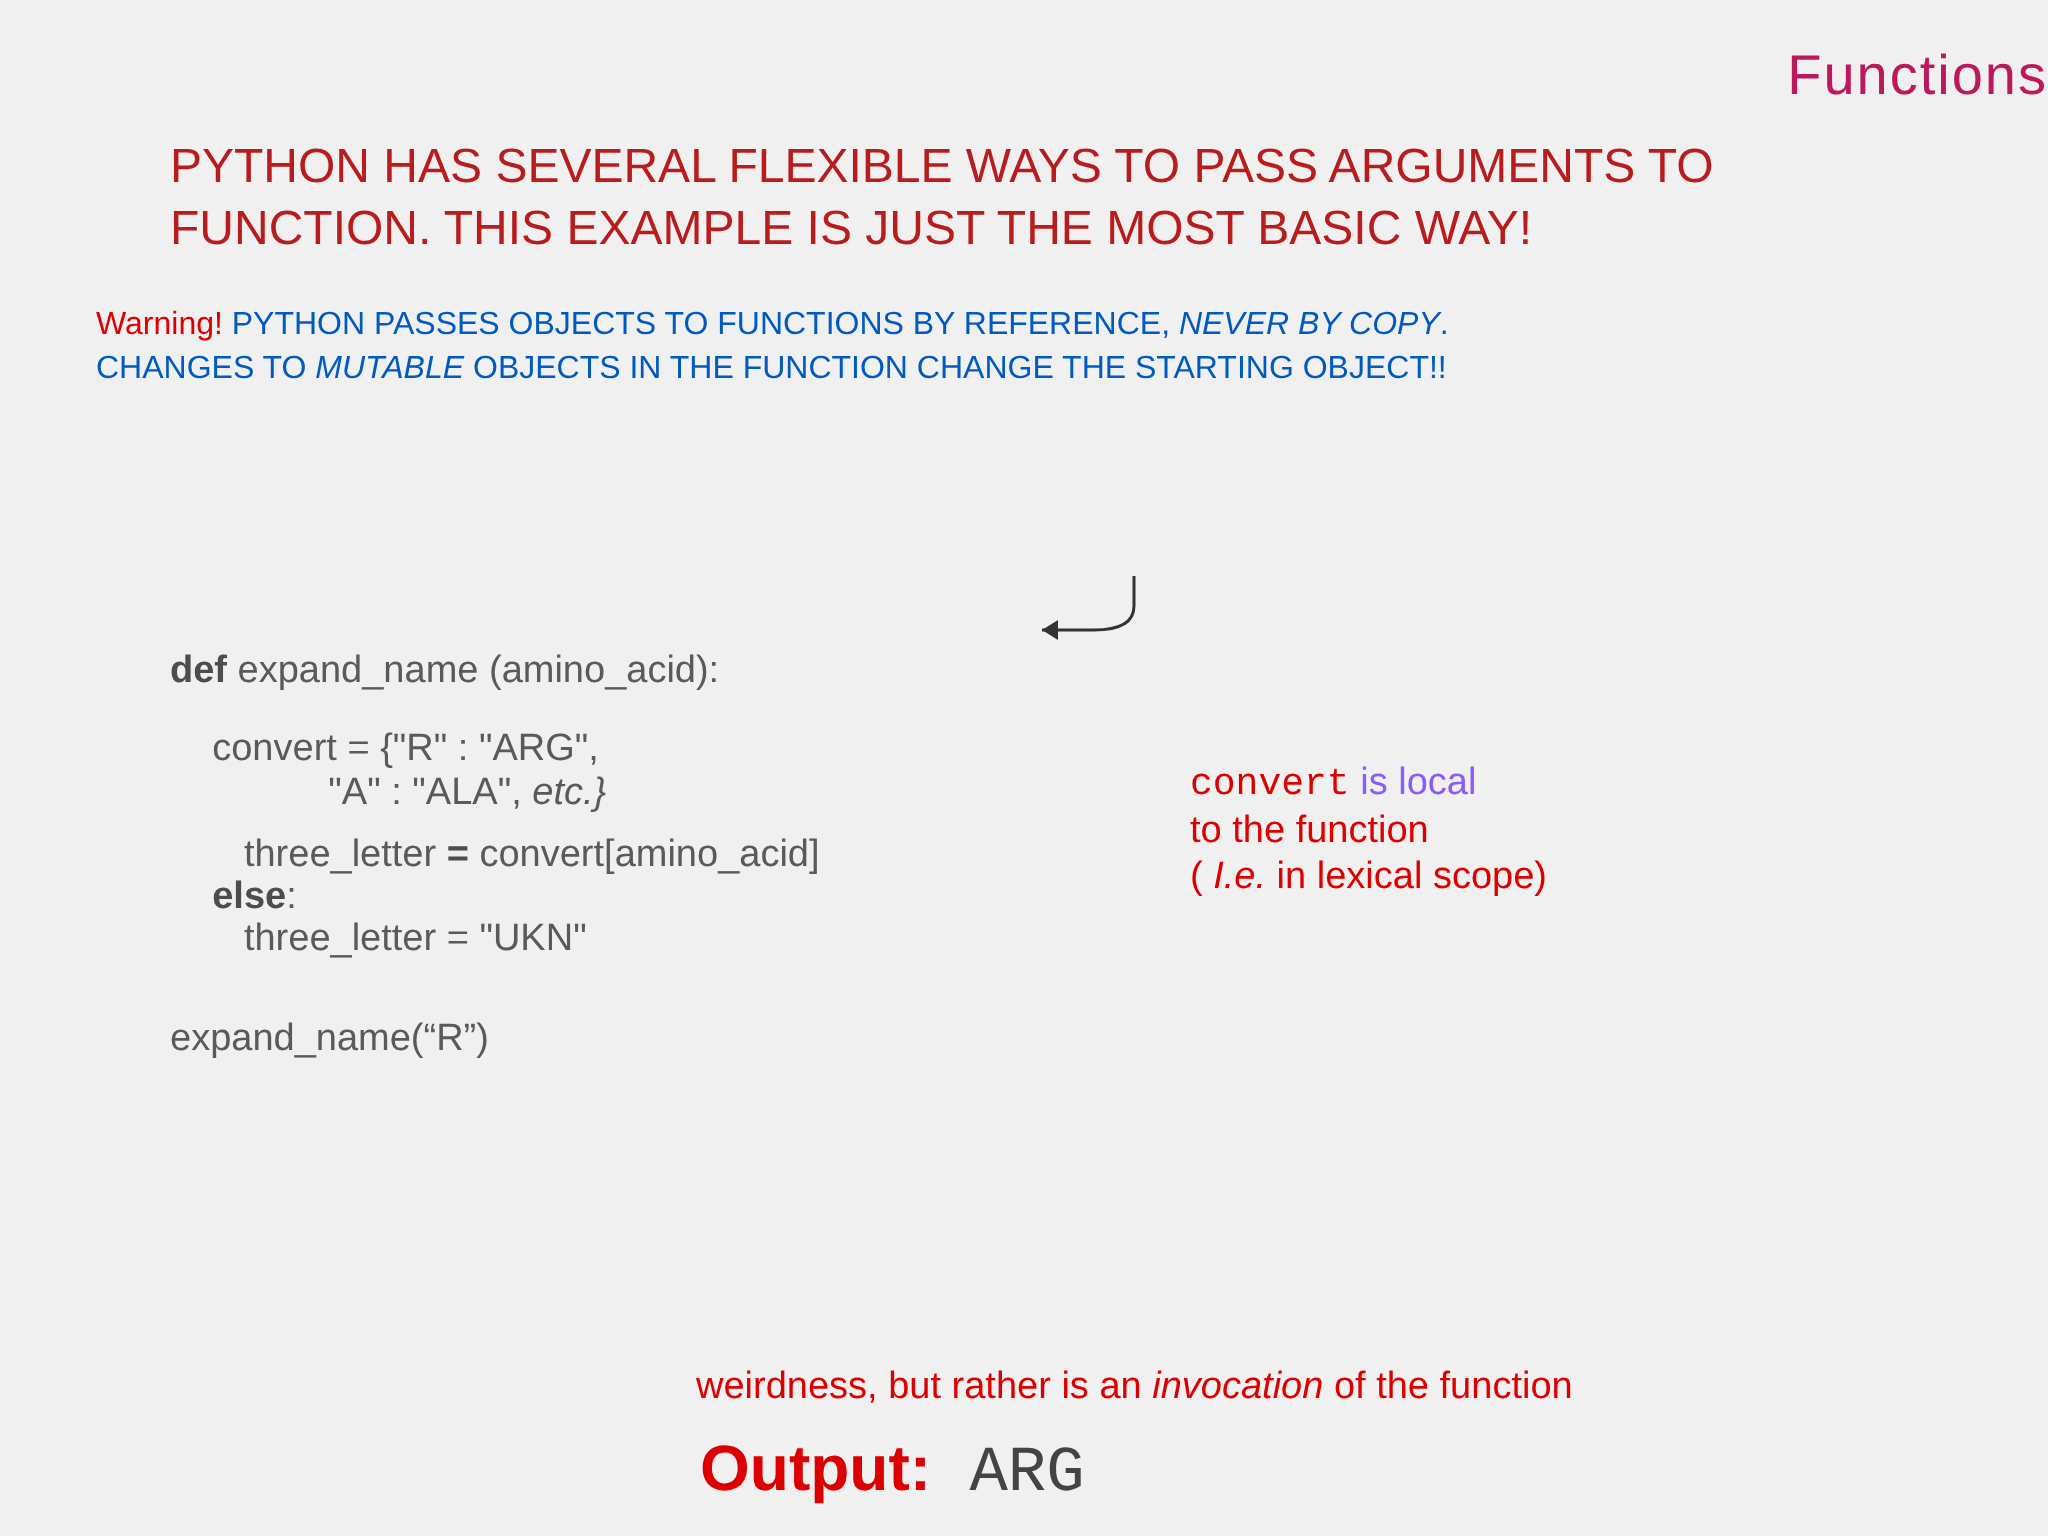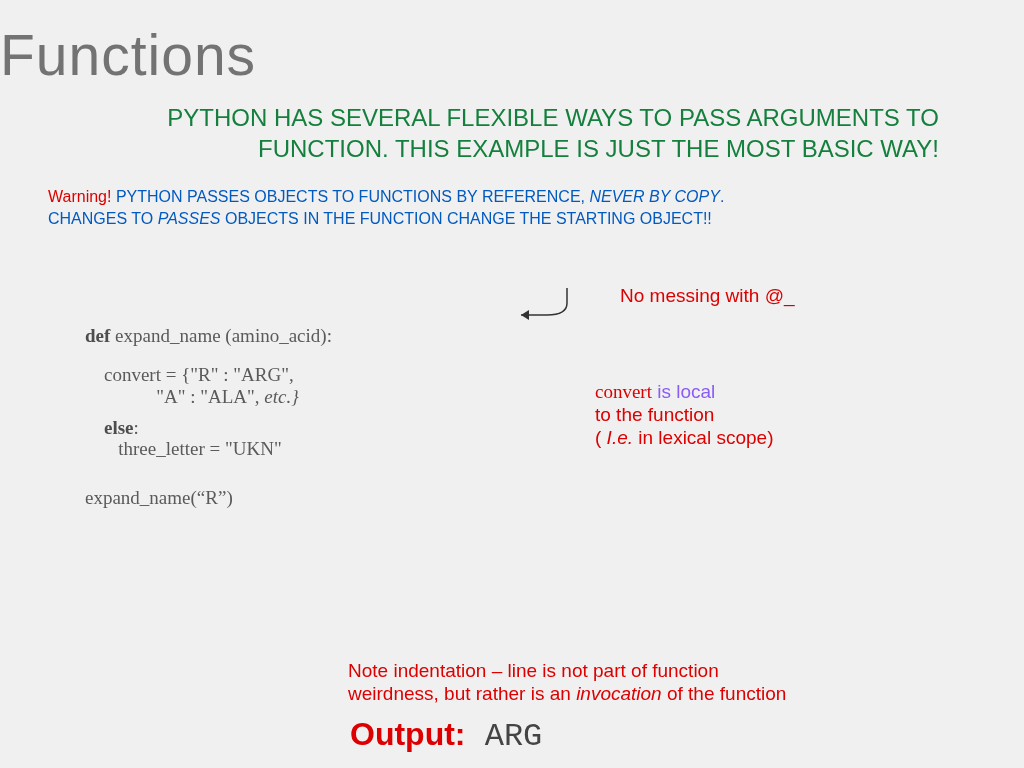--- a/index.html
+++ b/index.html
@@ -1,80 +1,81 @@
 <!DOCTYPE html>
 <html><head>
 <meta charset="utf-8">
 <style>
 html,body{margin:0;padding:0;width:1024px;height:768px;overflow:hidden}
 body{background:#f0f0f0;font-family:Arial,Helvetica,sans-serif;position:relative}
-.title{font-size:57px;color:#737373;text-align:left;padding-top:22px;letter-spacing:1px}
-.subtitle{color:#15803d;font-size:24px;text-align:right;padding:14px 85px 0;line-height:1.3}
+.title{font-size:28px;color:#be185d;text-align:right;padding-top:22px;letter-spacing:1px}
+.subtitle{color:#b91c1c;font-size:24px;text-align:left;padding:14px 85px 0;line-height:1.3}
 .warning{font-size:16px;padding:22px 48px 0;line-height:1.35}
 .warning .warn{color:#dd0000}
 .warning .blue{color:#005ac0}
 .warning em{font-style:italic}
-.code-area{position:absolute;left:85px;top:325px;font-family:Liberation Serif, serif;font-size:19px;color:#5a5a5a;line-height:1.12}
+.code-area{position:absolute;left:85px;top:325px;font-family:Liberation Sans, sans-serif;font-size:19px;color:#5a5a5a;line-height:1.12}
 .code-area .ln{white-space:pre}
 .code-area b{font-weight:bold;color:#4d4d4d}
 .code-area i{font-style:italic}
 .annot{position:absolute;font-size:19px;line-height:1.22}
 .annot.red{color:#dd0000}
-.annot .mono{font-family:Liberation Serif, serif}
+.annot .mono{font-family:Liberation Mono, monospace}
 .annot em{font-style:italic}
 .arrow-wrap{position:absolute;left:507px;top:285px;width:70px;height:48px}
 .output{position:absolute;left:350px;top:716px;font-size:32px}
 .output b{color:#dd0000;font-weight:bold}
 .output .mono{font-family:"Courier New",monospace;color:#444}
 </style>
 </head>
 <body>
 
 <div class="title">
   <span>Functions</span>
 </div>
 
 <div class="subtitle">PYTHON HAS SEVERAL FLEXIBLE WAYS TO PASS ARGUMENTS TO FUNCTION. THIS EXAMPLE IS JUST THE MOST BASIC WAY!</div>
 
 <div class="warning">
   <span class="warn">Warning!</span><span class="blue"> PYTHON PASSES OBJECTS TO FUNCTIONS BY REFERENCE, </span><span class="blue"><em>NEVER BY COPY</em></span><span class="blue">. </span><br>
-  <span class="blue">CHANGES TO </span><span class="blue"><em>PASSES</em></span><span class="blue"> OBJECTS IN THE FUNCTION CHANGE THE STARTING OBJECT!!</span>
+  <span class="blue">CHANGES TO </span><span class="blue"><em>MUTABLE</em></span><span class="blue"> OBJECTS IN THE FUNCTION CHANGE THE STARTING OBJECT!!</span>
 </div>
 
 <div class="arrow-wrap">
   <svg width="70" height="48" viewBox="0 0 70 48">
     <path d="M60 3 L60 18 Q60 30 40 30 L14 30" stroke="#333" stroke-width="1.5" fill="none"></path>
     <path d="M14 30 L22 25 L22 35 Z" fill="#333"></path>
   </svg>
 </div>
 
 <div class="annot red" style="left:620px;top:284px">
-  <span>No messing with @_</span><br>
+  <br>
   &nbsp;&nbsp;
 </div>
 
 <div class="annot" style="left:595px;top:380px">
   <span class="mono" style="color:#dd0000">convert</span><span style="color:#8b5cf6"> is local</span><br>
   <span style="color:#dd0000">to the function</span><br>
   <span style="color:#dd0000">( </span><span style="color:#dd0000"><em>I.e.</em></span><span style="color:#dd0000"> in lexical scope)</span>
 </div>
 
 <div class="code-area">
   <div class="ln"><b>def</b><span> expand_name (amino_acid):</span></div>
   <div class="ln" style="height:18px"></div>
   <div class="ln"><span>    convert = {"R" : "ARG",</span></div>
   <div class="ln"><span>               "A" : "ALA", </span><i>etc.}</i></div>
   <div class="ln" style="height:10px"></div>
+  <div class="ln"><span>       three_letter </span><b>=</b><span> convert[amino_acid]</span></div>
   <div class="ln"><b>    else</b><span>:</span></div>
   <div class="ln"><span>       three_letter = "UKN"</span></div>
   <div class="ln" style="height:10px"></div>
   <div class="ln" style="height:18px"></div>
   <div class="ln"><span>expand_name(“R”)</span></div>
 </div>
 
 <div class="annot red" style="left:348px;top:659px">
-  <span>Note indentation – line is not part of function</span><br>
+  <br>
   <span>weirdness, but rather is an </span><em>invocation</em><span> of the function</span>
 </div>
 
 <div class="output">
   <b>Output:</b><span class="mono"> ARG</span>
 </div>
 
 </body></html>

